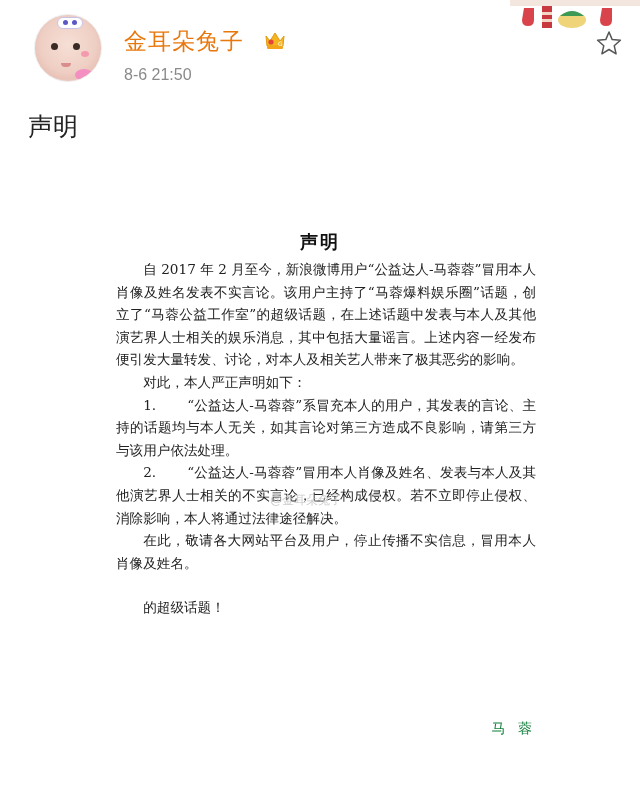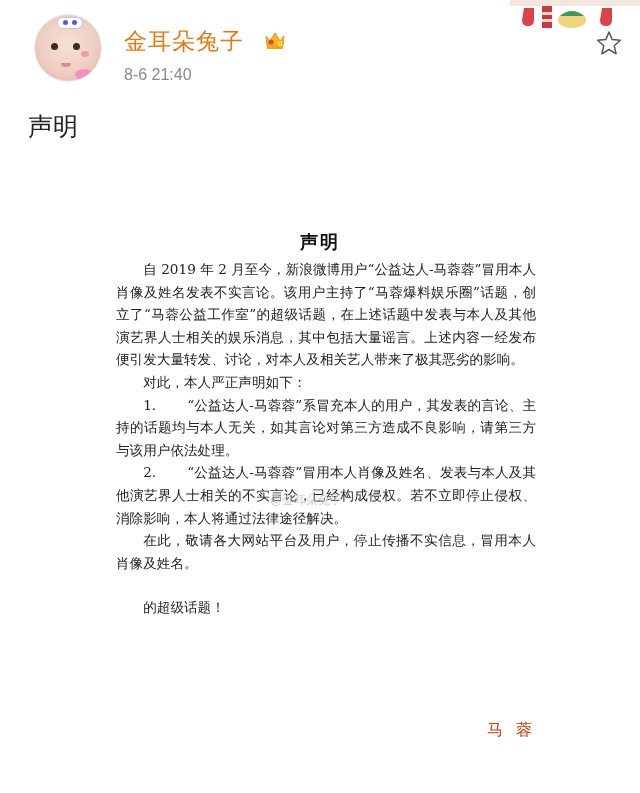--- a/index.html
+++ b/index.html
@@ -46,21 +46,21 @@
       font-family: "DejaVu Serif", "Liberation Serif", serif; font-size: 13.6px; line-height: 22.6px; color: #222;
     }
     .doc-body p { margin: 0; text-indent: 2em; text-align: justify; }
     .doc-body p.item { text-indent: 2em; }
     .doc-body .num { display: inline-block; width: 44px; text-indent: 0; }
     .doc-body .gap { height: 22px; }
     .watermark {
       position: absolute; left: 270px; top: 352px; font-size: 12px; color: #c9c9c9;
       font-family: "DejaVu Sans", sans-serif; opacity: 0.9;
     }
-    .signature { position: absolute; right: 104px; top: 580px; font-family: "DejaVu Serif", serif; font-size: 16px; color: #c2410c; text-align: right; letter-spacing: 4px; }
+    .signature { position: absolute; right: 104px; top: 580px; font-family: "DejaVu Serif", serif; font-size: 14px; color: #15803d; text-align: right; letter-spacing: 4px; }
     .doc-date { position: absolute; right: 104px; top: 604px; font-family: "DejaVu Serif", serif; font-size: 14px; color: #222; text-align: right; }
   </style>
 </head>
 <body>
 
 <div class="header">
   <div class="avatar">
     <div class="bunny"></div>
     <div class="eye l"></div>
     <div class="eye r"></div>
@@ -68,21 +68,21 @@
     <div class="mouth"></div>
     <div class="sticker"></div>
   </div>
   <div class="username">金耳朵兔子</div>
   <svg class="crown" viewBox="0 0 22 20">
     <path d="M2 6 L6 11 L11 3 L16 11 L20 6 L19 16 L3 16 Z" fill="#f5b51f" stroke="#e39a10" stroke-width="1"></path>
     <circle cx="7" cy="12" r="2.6" fill="#e2453a"></circle>
     <rect x="3" y="16" width="16" height="3" rx="1" fill="#f2a41a"></rect>
     <text x="14" y="16" font-size="6" fill="#fff" font-family="DejaVu Sans, sans-serif">G</text>
   </svg>
-  <div class="timestamp">8-6 21:40</div>
+  <div class="timestamp">8-6 21:50</div>
 
   <svg class="decor" viewBox="0 0 140 34">
     <rect x="0" y="0" width="140" height="6" fill="#f3e6df"></rect>
     <path d="M14 8 h10 v12 q0 6 -6 6 q-6 0 -6 -6 z" fill="#d9444c"></path>
     <rect x="32" y="6" width="10" height="22" fill="#c8393f"></rect>
     <rect x="32" y="12" width="10" height="3" fill="#f2d7c9"></rect>
     <rect x="32" y="19" width="10" height="3" fill="#f2d7c9"></rect>
     <ellipse cx="62" cy="20" rx="14" ry="8" fill="#efd47a"></ellipse>
     <path d="M50 16 q12 -10 24 0 z" fill="#3d9a55"></path>
     <path d="M92 8 h10 v12 q0 6 -6 6 q-6 0 -6 -6 z" fill="#d9444c"></path>
@@ -91,21 +91,21 @@
   <svg class="star-btn" viewBox="0 0 26 26">
     <path d="M13 2 L16.2 9.6 L24.4 10.3 L18.2 15.7 L20.1 23.8 L13 19.5 L5.9 23.8 L7.8 15.7 L1.6 10.3 L9.8 9.6 Z" fill="none" stroke="#555" stroke-width="1.5" stroke-linejoin="round"></path>
   </svg>
 </div>
 
 <div class="post-text">声明</div>
 
 <div class="doc">
   <div class="doc-title">声明</div>
   <div class="doc-body">
-    <p>自 2019 年 2 月至今，新浪微博用户“公益达人-马蓉蓉”冒用本人肖像及姓名发表不实言论。该用户主持了“马蓉爆料娱乐圈”话题，创立了“马蓉公益工作室”的超级话题，在上述话题中发表与本人及其他演艺界人士相关的娱乐消息，其中包括大量谣言。上述内容一经发布便引发大量转发、讨论，对本人及相关艺人带来了极其恶劣的影响。</p>
+    <p>自 2017 年 2 月至今，新浪微博用户“公益达人-马蓉蓉”冒用本人肖像及姓名发表不实言论。该用户主持了“马蓉爆料娱乐圈”话题，创立了“马蓉公益工作室”的超级话题，在上述话题中发表与本人及其他演艺界人士相关的娱乐消息，其中包括大量谣言。上述内容一经发布便引发大量转发、讨论，对本人及相关艺人带来了极其恶劣的影响。</p>
     <p>对此，本人严正声明如下：</p>
     <p class="item"><span class="num">1.</span><span>“公益达人-马蓉蓉”系冒充本人的用户，其发表的言论、主持的话题均与本人无关，如其言论对第三方造成不良影响，请第三方与该用户依法处理。</span></p>
     <p class="item"><span class="num">2.</span><span>“公益达人-马蓉蓉”冒用本人肖像及姓名、发表与本人及其他演艺界人士相关的不实言论，已经构成侵权。若不立即停止侵权、消除影响，本人将通过法律途径解决。</span></p>
     <p>在此，敬请各大网站平台及用户，停止传播不实信息，冒用本人肖像及姓名。</p>
     <div class="gap"></div>
     <p>的超级话题！</p>
   </div>
   <div class="watermark">@金耳朵兔子</div>
   <div class="signature">马 蓉</div>
 </div>

